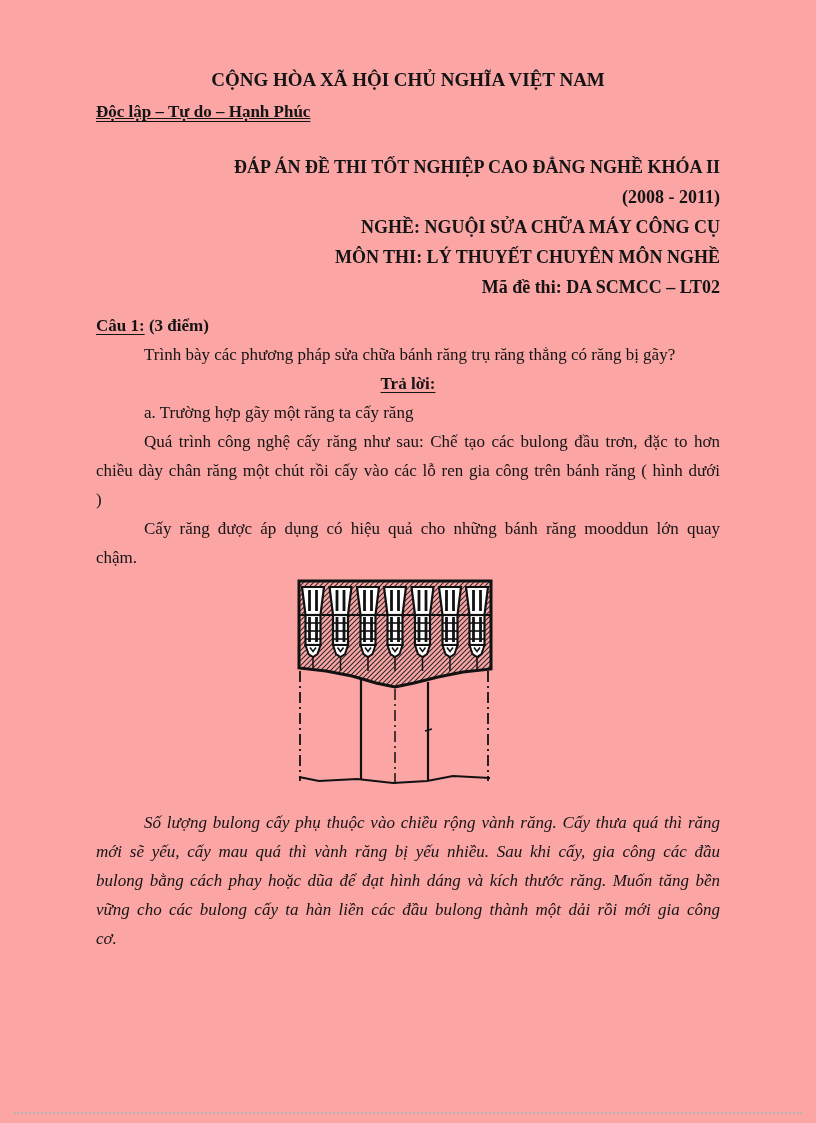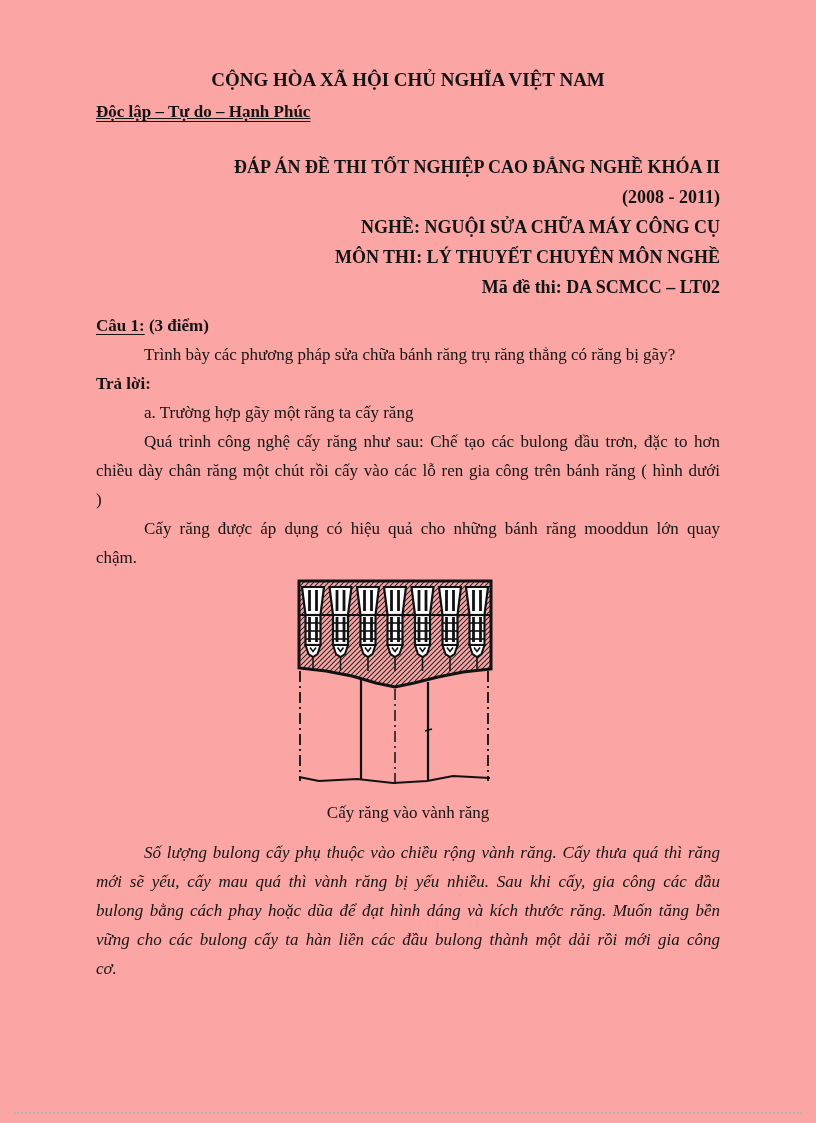--- a/index.html
+++ b/index.html
@@ -45,21 +45,23 @@
   .q-head { font-weight: bold; }
   .q-head .u { text-decoration: underline; text-underline-offset: 3px; font-family: Liberation Serif, serif; }
   .indent { text-indent: 48px; }
   .para {
     text-align: justify;
     text-indent: 48px;
     word-spacing: 1.5px;
   }
   .answer-head {
     font-weight: bold;
+    text-decoration: underline;
     text-underline-offset: 3px;
+    text-align: center;
   }
 
   .figure-wrap {
     width: 196px;
     margin: 7px auto 0 auto;
     transform: translateX(-13px);
   }
   .figure-caption {
     text-align: center;
     font-size: 17px;
@@ -148,21 +150,20 @@
             <line x1="191" y1="92" x2="191" y2="202" stroke-width="1.8" stroke-dasharray="11 4 2 4"></line>
             <line x1="64" y1="99" x2="64" y2="200" stroke-width="2.2"></line>
             <line x1="131" y1="103" x2="131" y2="201" stroke-width="2.2"></line>
             <line x1="128" y1="152" x2="135" y2="150" stroke-width="1.4"></line>
             <line x1="98" y1="110" x2="98" y2="206" stroke-width="1.5" stroke-dasharray="11 4 2 4"></line>
             <polyline points="2,198 22,202 60,200 96,204 130,202 156,197 193,199" stroke-width="2.2"></polyline>
           </g>
         </svg>
       </div>
 
-      <div class="figure-caption">Cấy răng vào vành răng</div>
 
       <div class="para" style="margin-top: 12px; font-style: italic;">Số lượng bulong cấy phụ thuộc vào chiều rộng vành răng. Cấy thưa quá thì răng mới sẽ yếu, cấy mau quá thì vành răng bị yếu nhiều. Sau khi cấy, gia công các đầu bulong bằng cách phay hoặc dũa để đạt hình dáng và kích thước răng. Muốn tăng bền vững cho các bulong cấy ta hàn liền các đầu bulong thành một dải rồi mới gia công cơ.</div>
     </div>
 
   </div>
 
   <div class="page-bottom-rule"></div>
 </div>
 
 </body></html>

